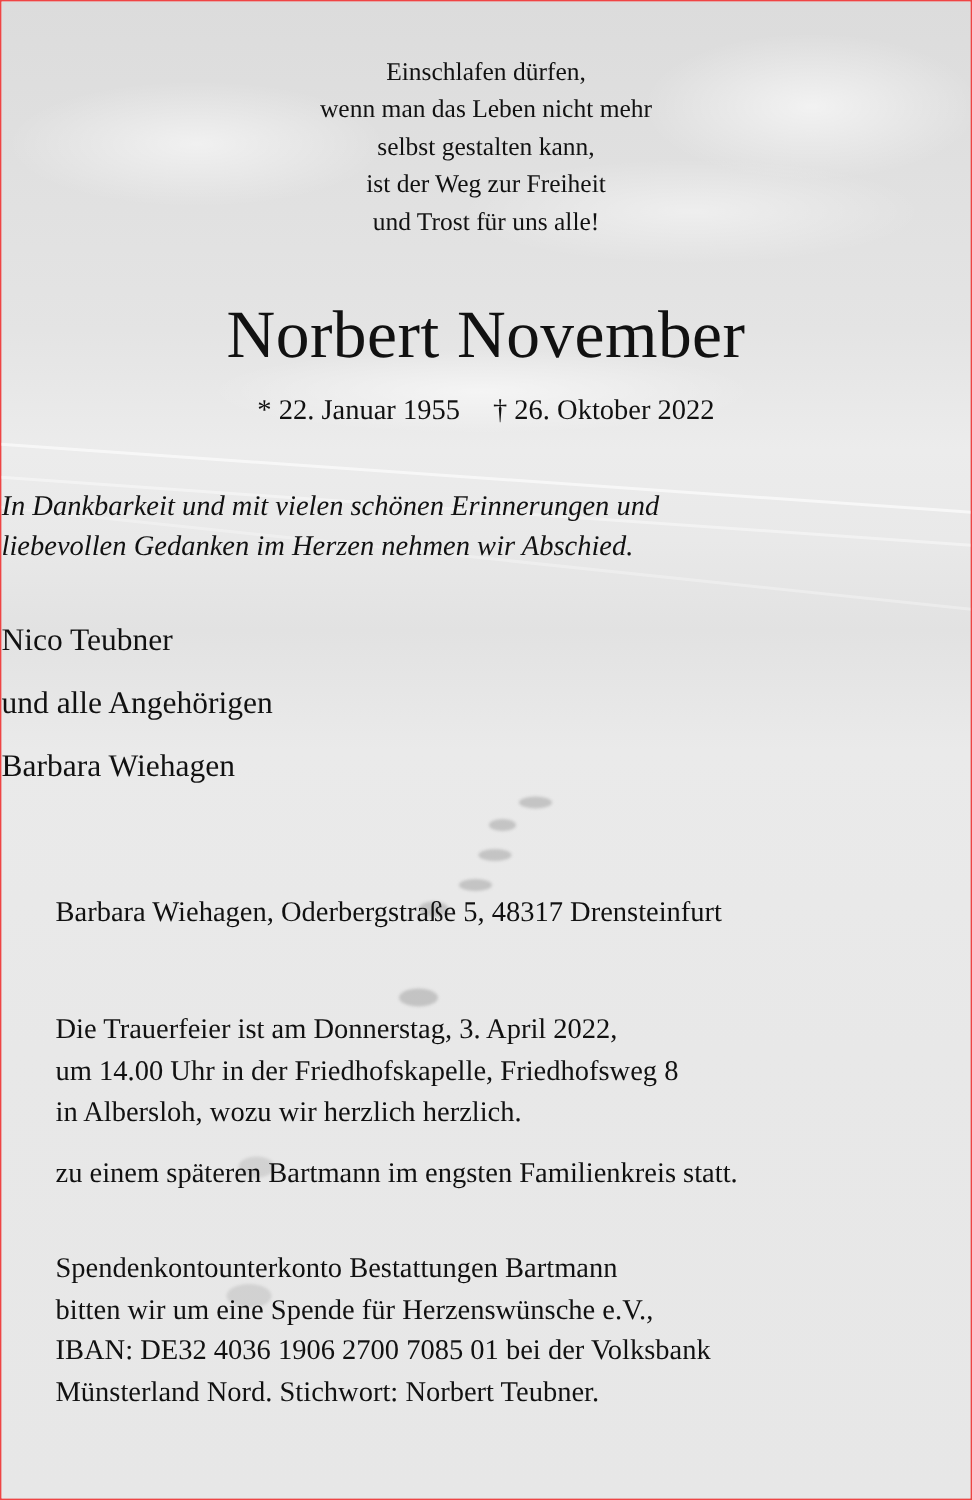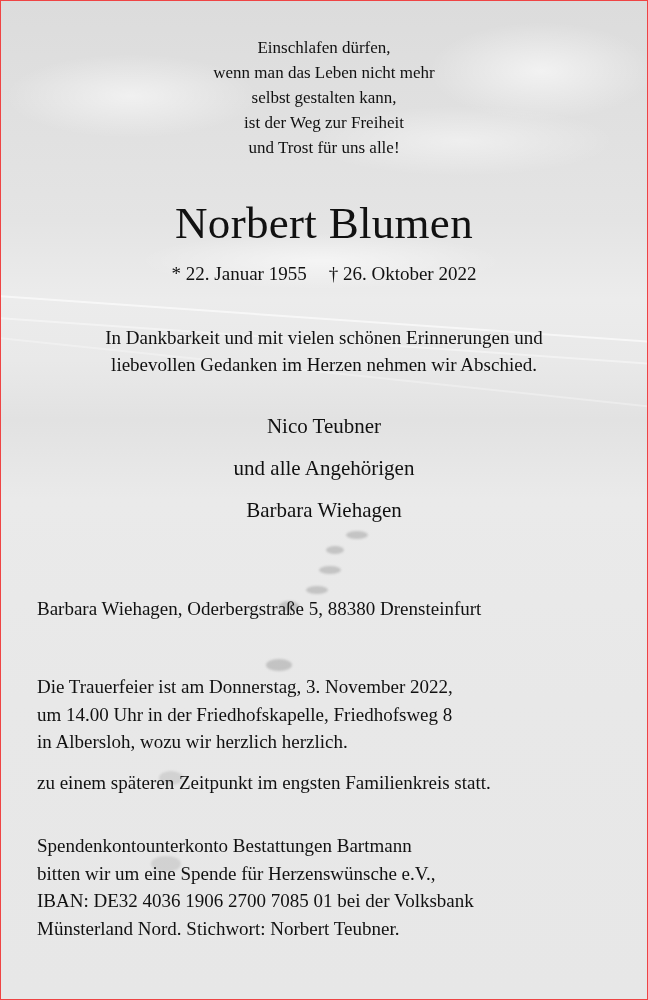--- a/index.html
+++ b/index.html
@@ -83,30 +83,30 @@
       text-align: center;
       font-size: 19px;
       line-height: 26px;
     }
     .dates .gap { display: inline-block; width: 22px; }
     .thanks {
       position: absolute;
       top: 323px;
       left: 0;
       right: 0;
-      text-align: center;
       font-size: 19px;
       line-height: 27px;
+      font-style: italic;
     }
     .mourners {
       position: absolute;
       top: 404px;
       left: 0;
       right: 0;
-      text-align: center;
+      text-align: left;
       font-size: 21px;
       line-height: 42px;
     }
     .left-block {
       position: absolute;
       left: 36px;
       right: 20px;
       font-size: 19px;
       line-height: 27.5px;
       text-align: left;
@@ -139,49 +139,49 @@
   <div class="content">
 
     <div class="poem">
       <div>Einschlafen dürfen,</div>
       <div>wenn man das Leben nicht mehr</div>
       <div>selbst gestalten kann,</div>
       <div>ist der Weg zur Freiheit</div>
       <div>und Trost für uns alle!</div>
     </div>
 
-    <div class="name">Norbert Blumen</div>
+    <div class="name">Norbert November</div>
 
     <div class="dates">
       <span>* 22. Januar 1955</span><span class="gap"></span><span>† 26. Oktober 2022</span>
     </div>
 
     <div class="thanks">
       <div>In Dankbarkeit und mit vielen schönen Erinnerungen und</div>
       <div>liebevollen Gedanken im Herzen nehmen wir Abschied.</div>
     </div>
 
     <div class="mourners">
       <div>Nico Teubner</div>
       <div>und alle Angehörigen</div>
       <div>Barbara Wiehagen</div>
     </div>
 
     <div class="left-block address">
-      <div>Barbara Wiehagen, Oderbergstraße 5, 88380 Drensteinfurt</div>
+      <div>Barbara Wiehagen, Oderbergstraße 5, 48317 Drensteinfurt</div>
     </div>
 
     <div class="left-block ceremony">
-      <div>Die Trauerfeier ist am Donnerstag, 3. November 2022,</div>
+      <div>Die Trauerfeier ist am Donnerstag, 3. April 2022,</div>
       <div>um 14.00 Uhr in der Friedhofskapelle, Friedhofsweg 8</div>
       <div>in Albersloh, wozu wir herzlich herzlich.</div>
     </div>
 
     <div class="left-block burial">
-      <div>zu einem späteren Zeitpunkt im engsten Familienkreis statt.</div>
+      <div>zu einem späteren Bartmann im engsten Familienkreis statt.</div>
     </div>
 
     <div class="left-block donation">
       <div>Spendenkontounterkonto Bestattungen Bartmann</div>
       <div>bitten wir um eine Spende für Herzenswünsche e.V.,</div>
       <div>IBAN: DE32 4036 1906 2700 7085 01 bei der Volksbank</div>
       <div>Münsterland Nord. Stichwort: Norbert Teubner.</div>
     </div>
 
   </div>

